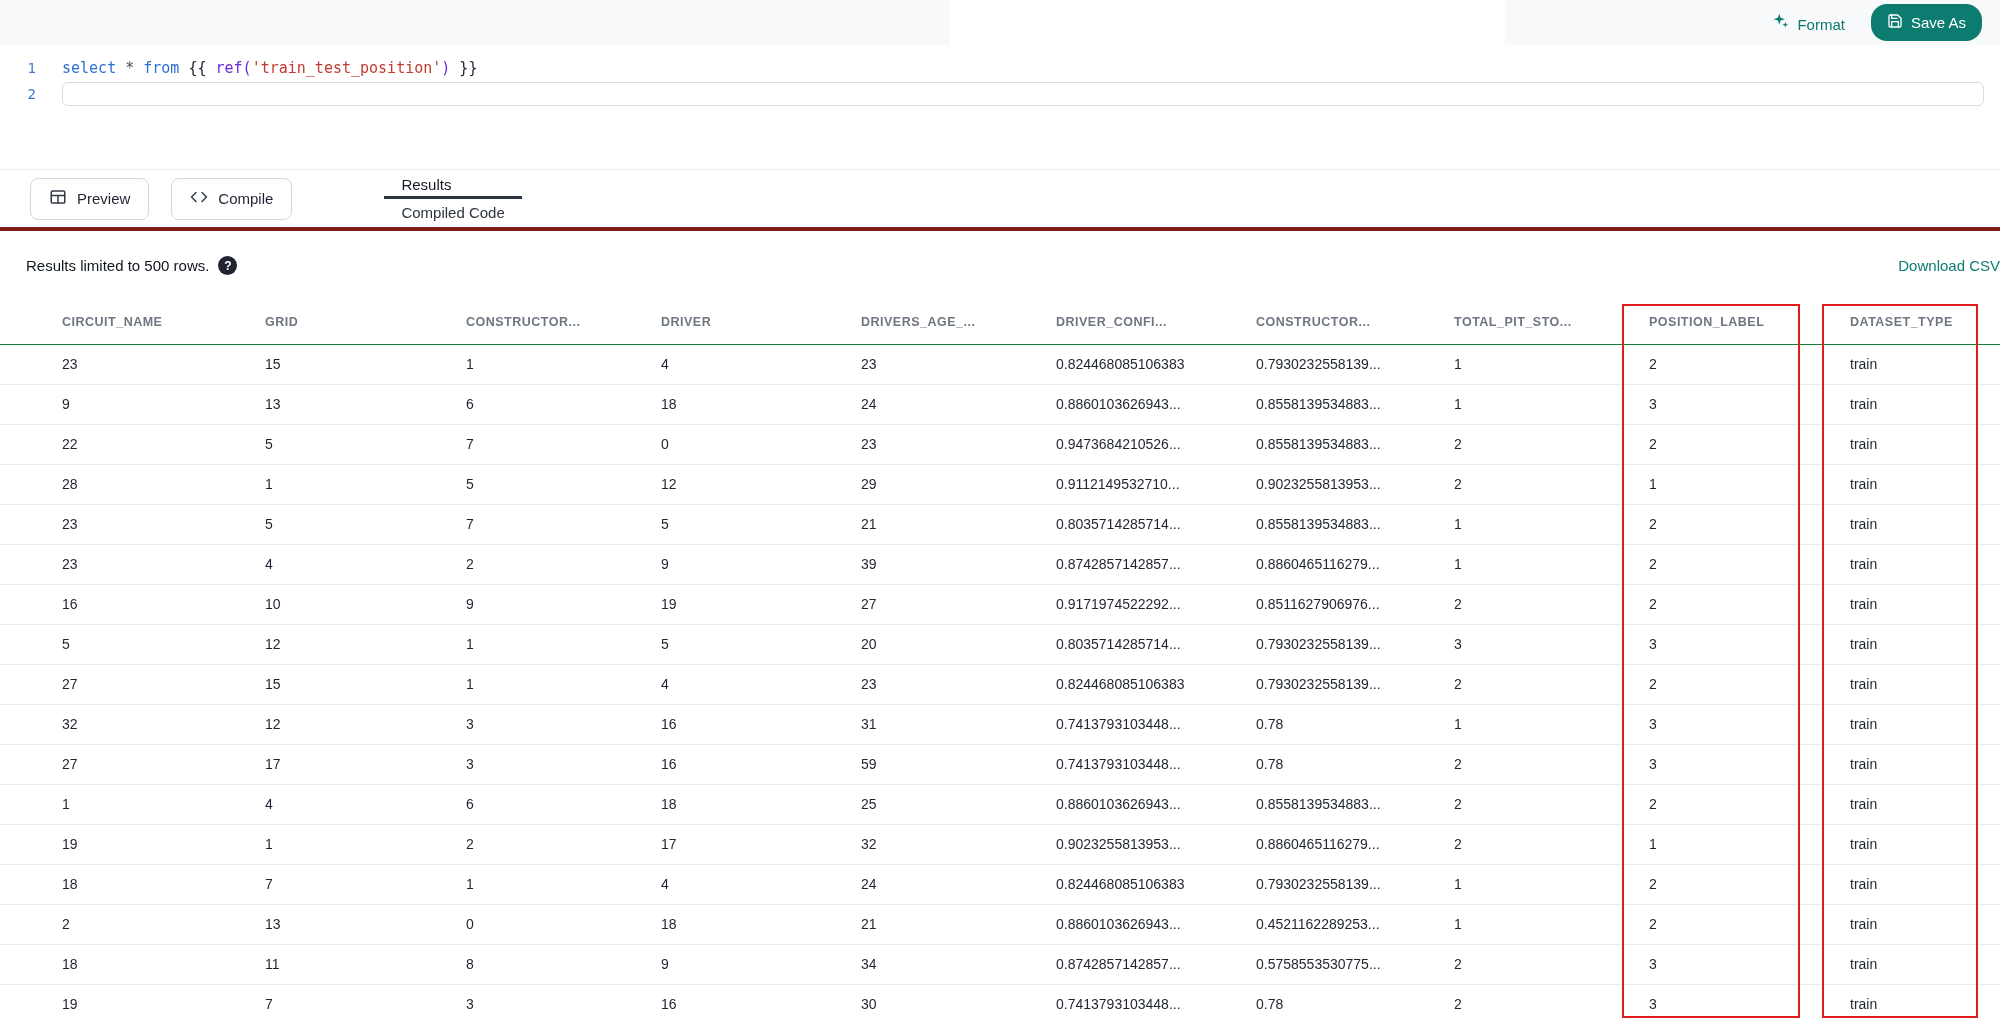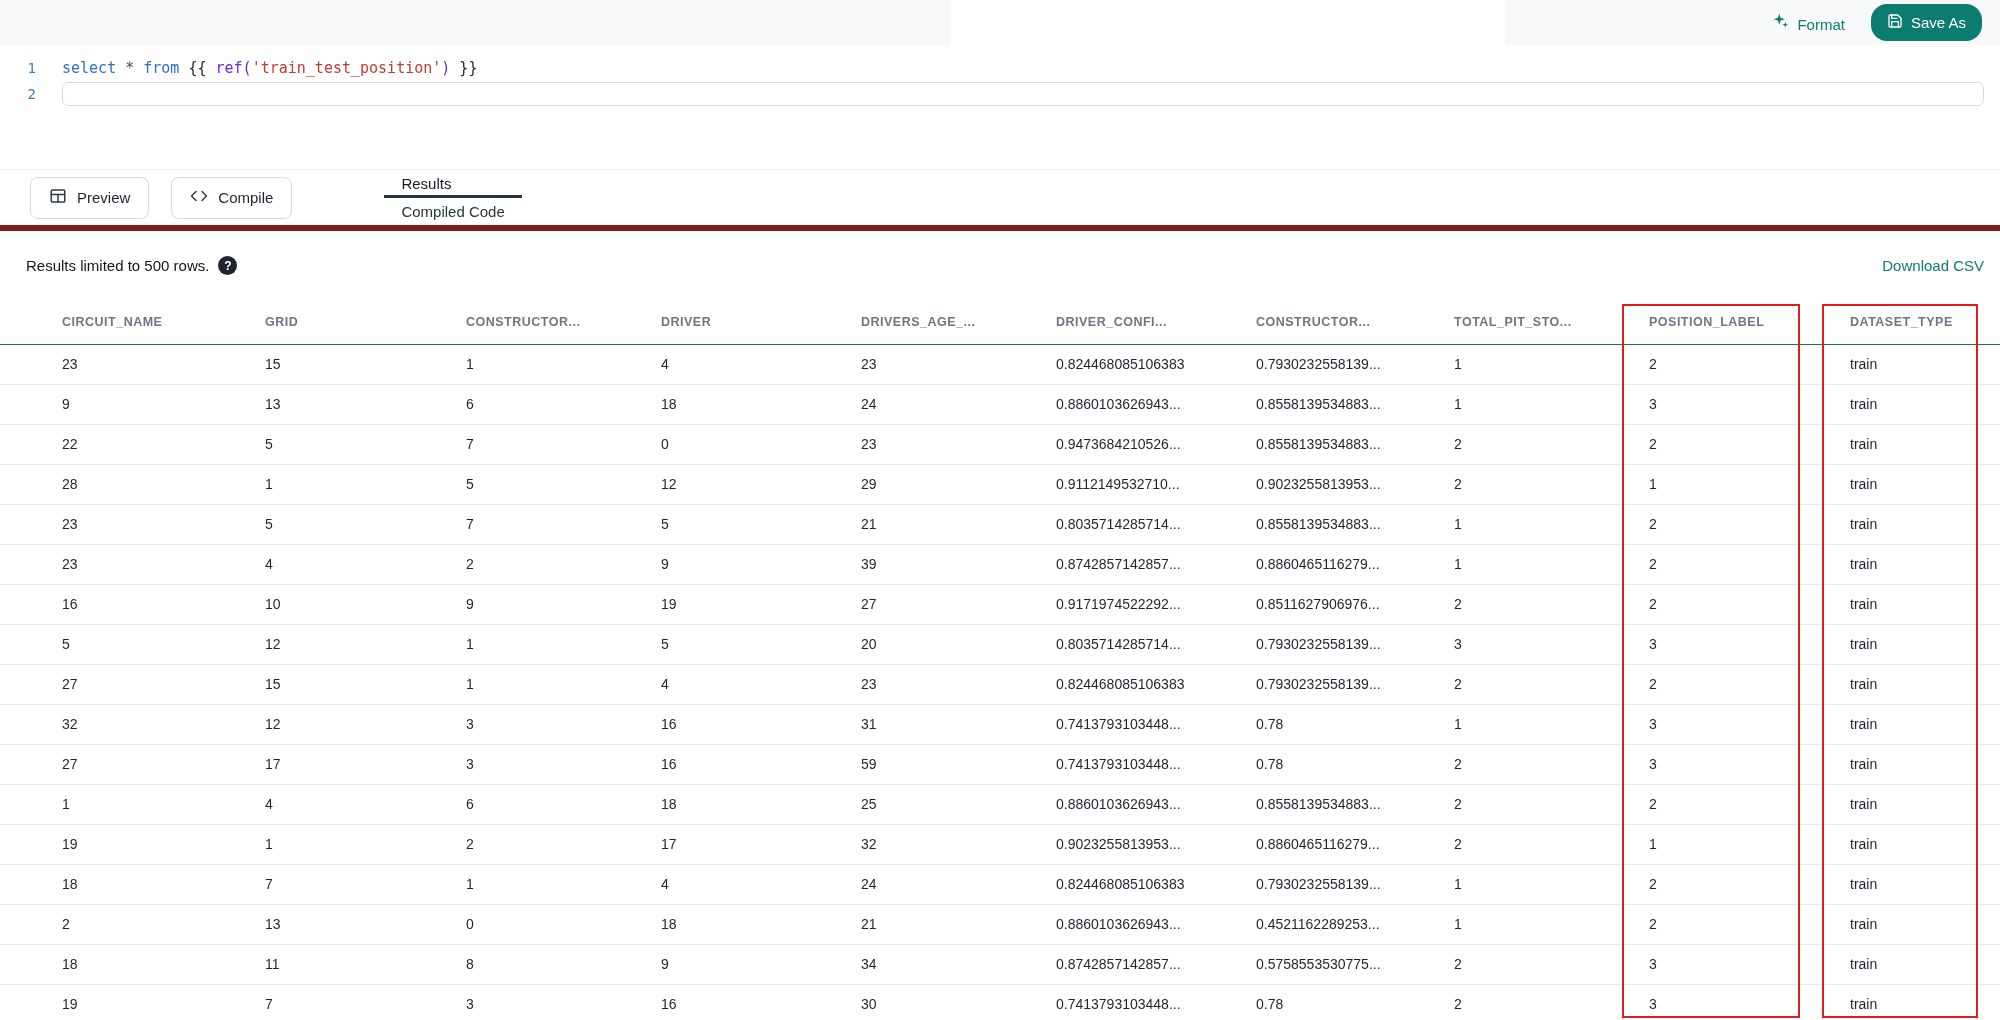--- a/index.html
+++ b/index.html
@@ -25,30 +25,30 @@
   .code-content { padding-left: 12px; white-space: pre; }
   .tok-keyword { color: #2d6fd2; }
   .tok-operator { color: #44505c; }
   .tok-plain { color: #1b2430; }
   .tok-function { color: #6d28d9; }
   .tok-string { color: #c33a32; }
   .empty-line-box { flex: 1; height: 24px; margin-left: 12px; margin-right: 16px; border: 1px solid #d7dce2; border-radius: 6px; background: #ffffff; }
 
   
   .toolbar-row { position: absolute; top: 170px; left: 0; width: 2000px; height: 61px; display: flex; align-items: center;
-    padding-left: 30px; border-bottom: 6px solid #7f1d1d; background: #ffffff; }
+    padding-left: 30px; border-bottom: 4px solid #7f1d1d; background: #ffffff; }
   .action-btn { display: flex; align-items: center; gap: 10px; background: #ffffff; border: 1px solid #d3d9de; border-radius: 8px;
     height: 42px; padding: 0 18px; font-size: 15px; color: #1f2430; font-family: inherit; cursor: pointer; margin-right: 22px; }
   .tabs { display: flex; height: 100%; margin-left: 70px; flex-direction: column; }
   .tab { display: flex; align-items: center; height: 100%; padding: 0 17px; font-size: 15px; color: #2b3440; cursor: pointer; margin-right: 24px; }
   .tab.active { box-shadow: inset 0 -3px 0 #2a3340; color: #141b24; font-weight: 500; }
 
   
   .info-row { position: absolute; top: 231px; left: 0; width: 2000px; height: 69px; display: flex; align-items: center;
-    padding: 0 16px 0 26px; background: #ffffff; }
+    padding: 0 0 0 26px; background: #ffffff; }
   .limit-text { font-size: 15px; color: #10161d; }
   .help-icon { width: 19px; height: 19px; border-radius: 50%; background: #1f2430; color: #ffffff; font-size: 12px; font-weight: bold;
     display: inline-flex; align-items: center; justify-content: center; margin-left: 9px; cursor: pointer; }
   .download-link { margin-left: auto; color: #0c7b70; font-size: 15px; text-decoration: none; cursor: pointer; }
 
   
   .table-wrap { position: absolute; top: 300px; left: 0; width: 2000px; }
   table { width: 2000px; table-layout: fixed; border-collapse: collapse; }
   th { height: 44px; text-align: left; vertical-align: middle; font-size: 12.5px; font-weight: 600; letter-spacing: 0.5px;
     color: #6e7681; border-bottom: 1px solid #15803d; white-space: nowrap; overflow: hidden; }

